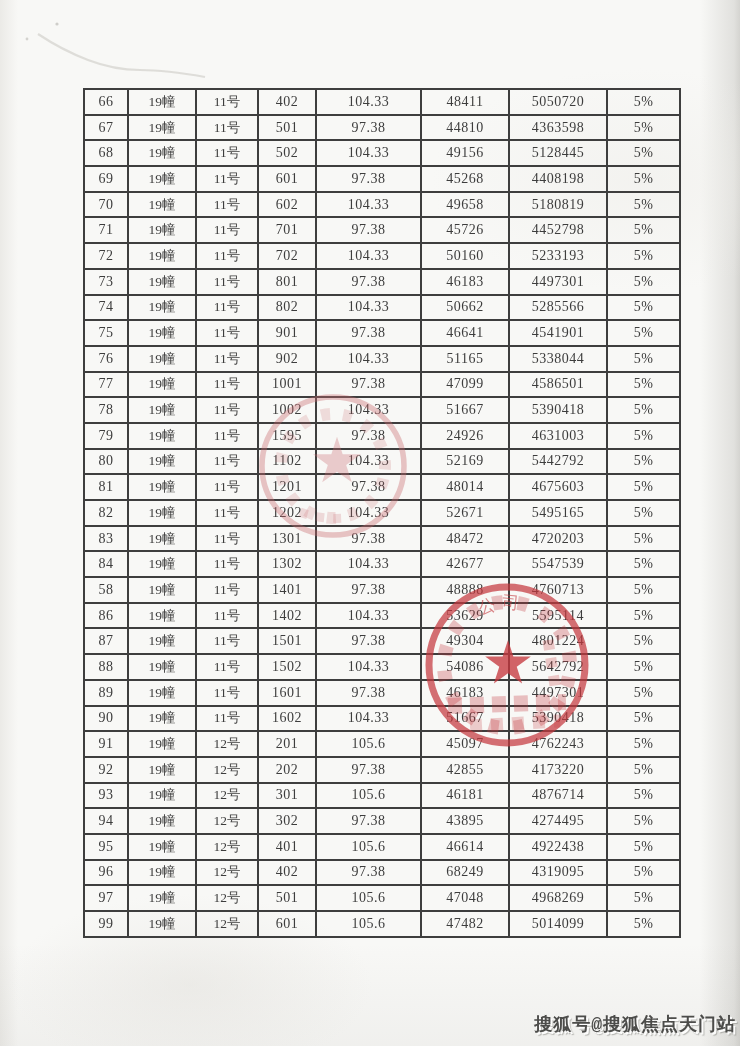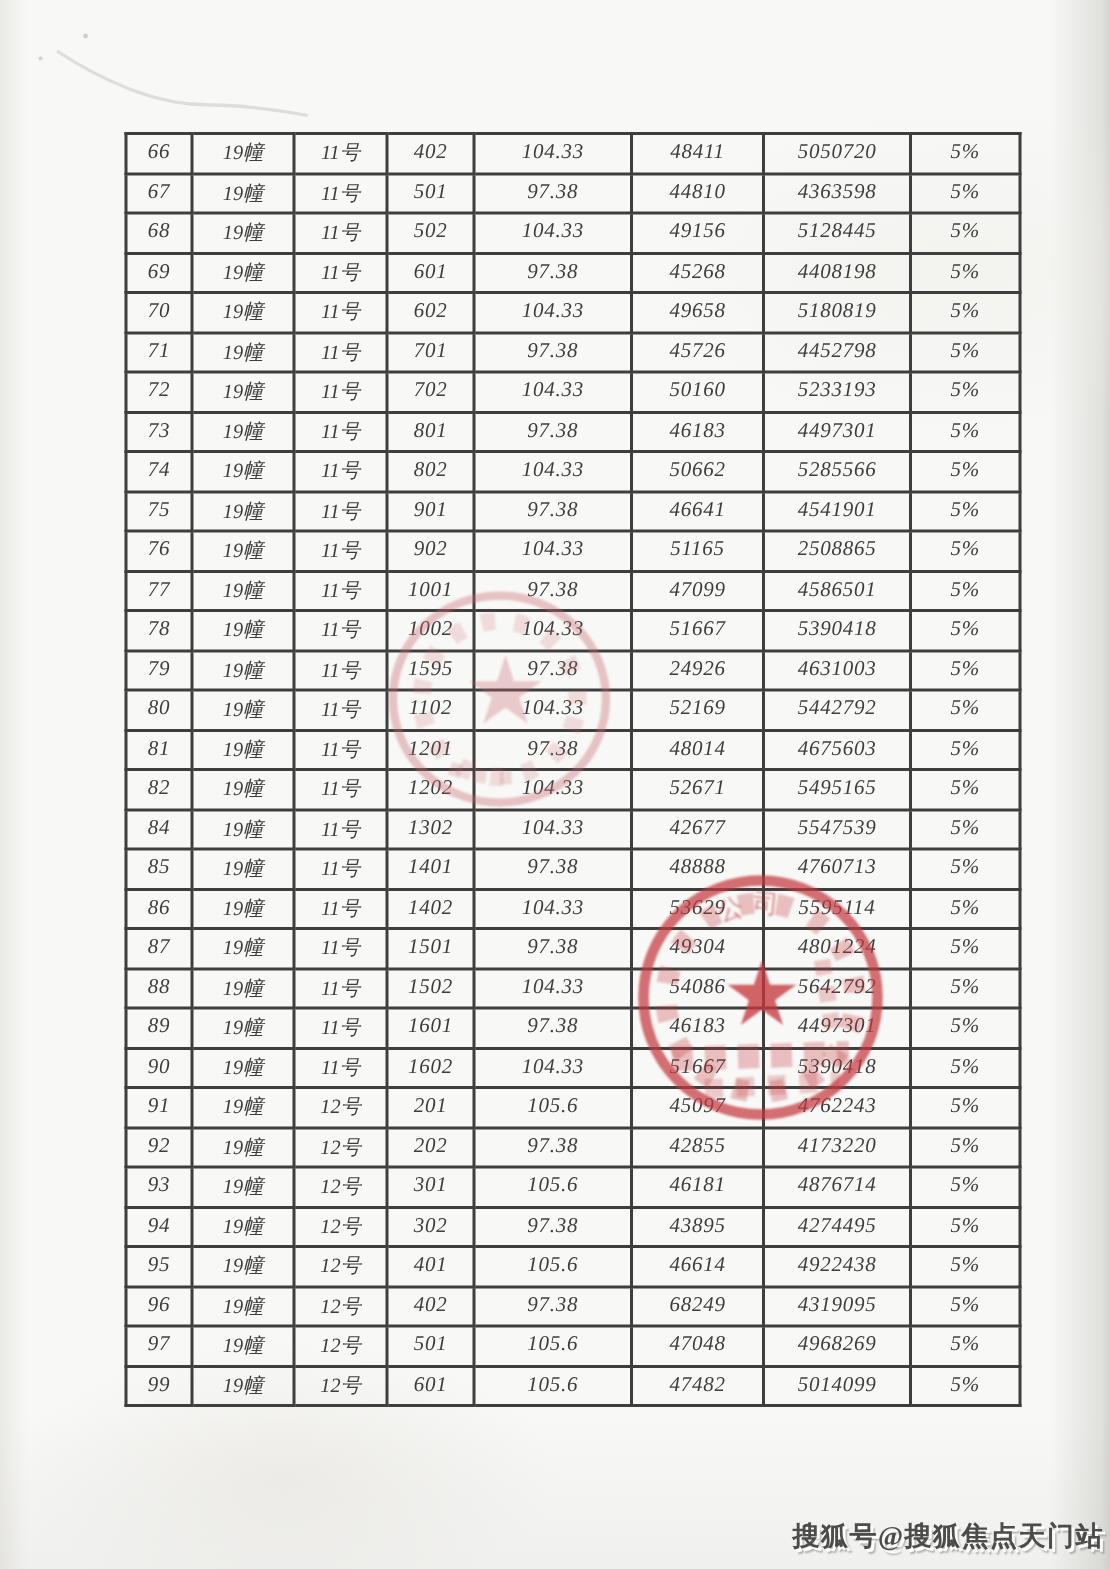--- a/index.html
+++ b/index.html
@@ -14,39 +14,38 @@
       radial-gradient(260px 130px at 190px 985px, rgba(225,223,218,0.45) 0%, rgba(225,223,218,0) 70%),
       radial-gradient(300px 160px at 640px 180px, rgba(238,237,233,0.5) 0%, rgba(238,237,233,0) 70%),
       linear-gradient(to bottom, rgba(0,0,0,0) 90%, rgba(110,108,100,0.06) 100%),
       linear-gradient(to right, rgba(210,208,202,0.35) 0px, rgba(0,0,0,0) 18px, rgba(0,0,0,0) 700px, rgba(120,118,110,0.18) 734px, rgba(120,118,110,0.28) 740px),
       #f8f8f6;
   }
   table.price-table{
     position:absolute;left:83px;top:88px;width:596px;height:850px;
     border-collapse:collapse;table-layout:fixed;
     border:2px solid #3a3a3a;
-    font-style:italic;
   }
   table.price-table td{
     border:2px solid #3e3e3e;
     text-align:center;vertical-align:middle;
     font-size:14px;color:#3d3d3d;padding:0;
     letter-spacing:0.5px;
     white-space:nowrap;overflow:hidden;
   }
   table.price-table td.cjk{font-size:13.5px;letter-spacing:0;}
   svg.overlay{
     position:absolute;left:0;top:0;width:740px;height:1046px;
     pointer-events:none;
   }
   .stamp-layer{filter:blur(0.55px);}
   .watermark{
     position:absolute;right:4px;top:1012px;
     font-size:18px;font-weight:bold;letter-spacing:1px;
-    font-family:Liberation Serif, serif;
+    font-family:Liberation Mono, monospace;
     color:#4c4c4a;
     text-shadow:2px 2px 0 rgba(255,255,255,0.95), 3px 3px 1px rgba(110,110,105,0.45);
   }
 </style>
 </head>
 <body>
 
 <div class="paper">
 
   <svg class="overlay" viewBox="0 0 740 1046">
@@ -167,21 +166,21 @@
           <td>4541901</td>
           <td>5%</td>
         </tr>
         <tr>
           <td>76</td>
           <td class="cjk">19幢</td>
           <td class="cjk">11号</td>
           <td>902</td>
           <td>104.33</td>
           <td>51165</td>
-          <td>2508865</td>
+          <td>5338044</td>
           <td>5%</td>
         </tr>
         <tr>
           <td>77</td>
           <td class="cjk">19幢</td>
           <td class="cjk">11号</td>
           <td>1001</td>
           <td>97.38</td>
           <td>47099</td>
           <td>4586501</td>
@@ -231,31 +230,41 @@
           <td>82</td>
           <td class="cjk">19幢</td>
           <td class="cjk">11号</td>
           <td>1202</td>
           <td>104.33</td>
           <td>52671</td>
           <td>5495165</td>
           <td>5%</td>
         </tr>
         <tr>
+          <td>83</td>
+          <td class="cjk">19幢</td>
+          <td class="cjk">11号</td>
+          <td>1301</td>
+          <td>97.38</td>
+          <td>48472</td>
+          <td>4720203</td>
+          <td>5%</td>
+        </tr>
+        <tr>
           <td>84</td>
           <td class="cjk">19幢</td>
           <td class="cjk">11号</td>
           <td>1302</td>
           <td>104.33</td>
           <td>42677</td>
           <td>5547539</td>
           <td>5%</td>
         </tr>
         <tr>
-          <td>85</td>
+          <td>58</td>
           <td class="cjk">19幢</td>
           <td class="cjk">11号</td>
           <td>1401</td>
           <td>97.38</td>
           <td>48888</td>
           <td>4760713</td>
           <td>5%</td>
         </tr>
         <tr>
           <td>86</td>

